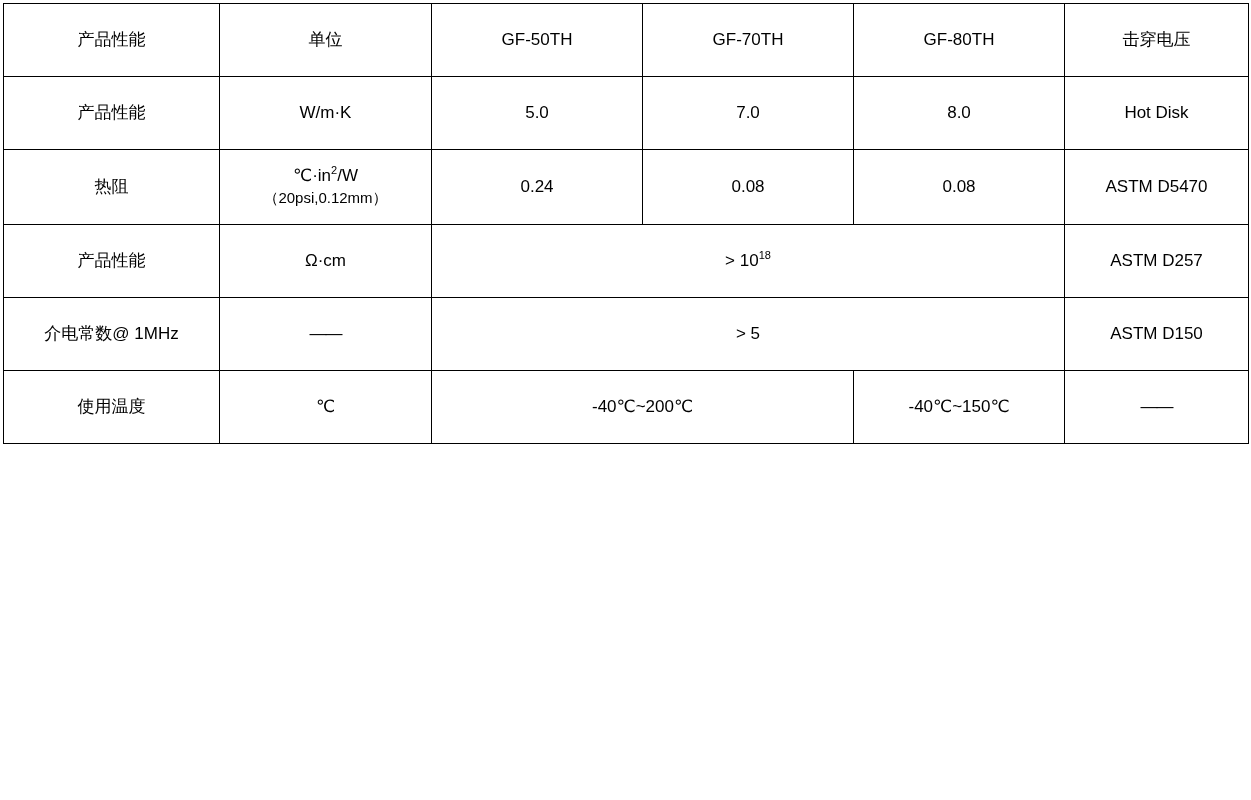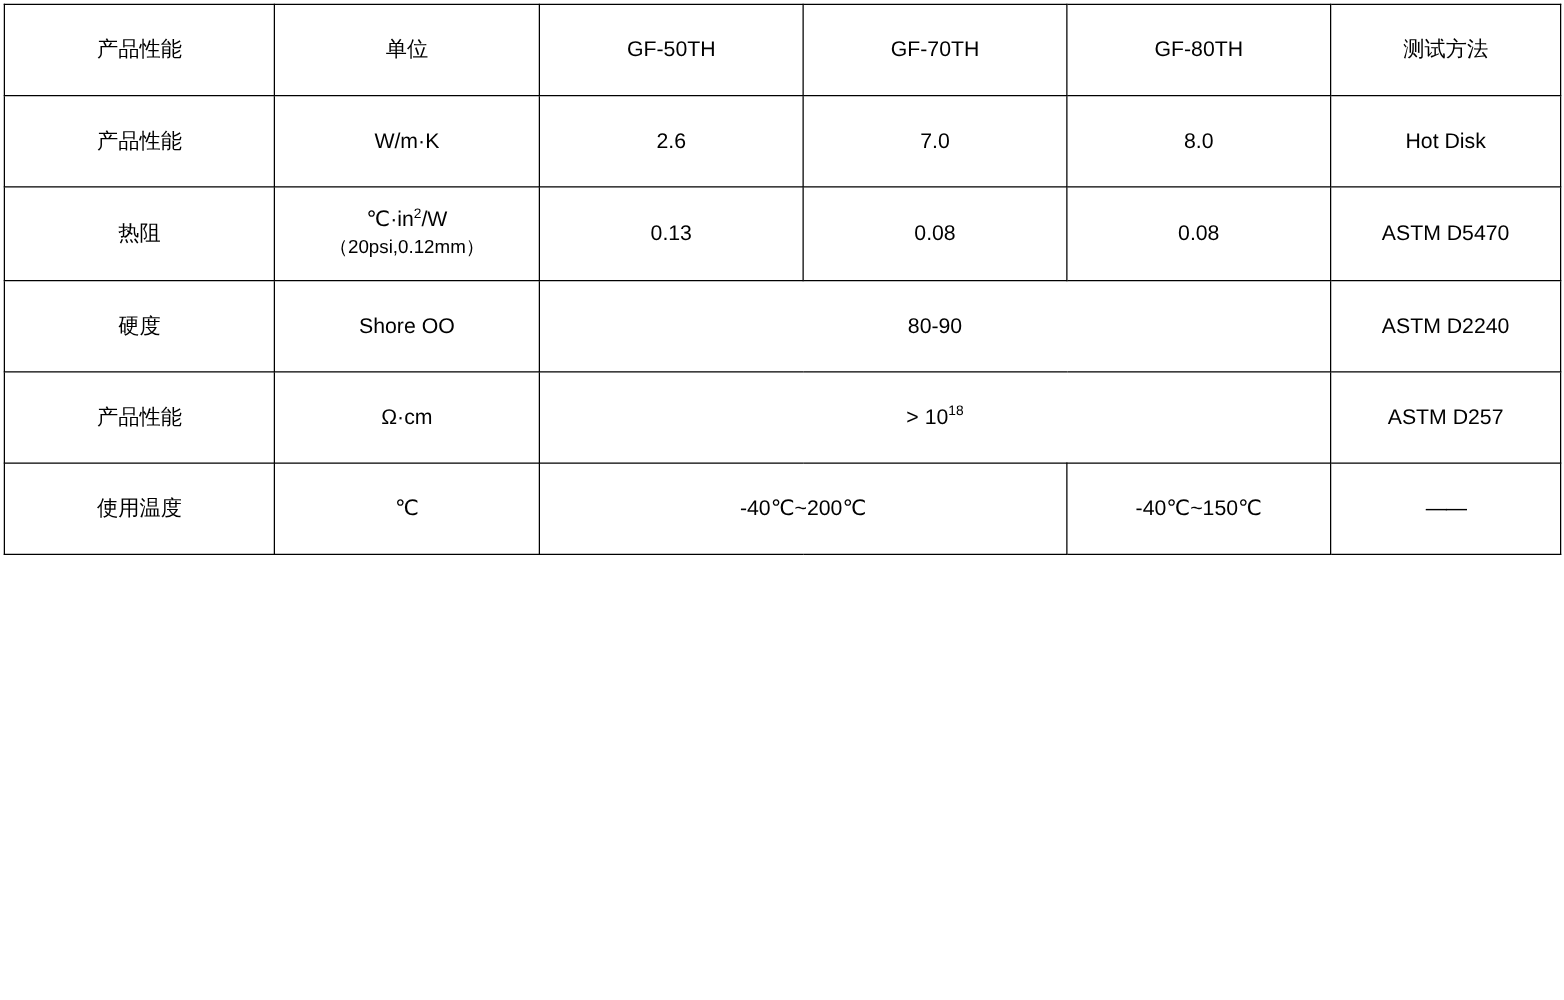--- a/index.html
+++ b/index.html
@@ -65,63 +65,63 @@
         <col class="c4">
         <col class="c5">
     </colgroup>
     <tbody>
       <tr class="r-head">
         <td class="cn">产品性能</td>
         <td class="cn">单位</td>
         <td>GF-50TH</td>
         <td>GF-70TH</td>
         <td>GF-80TH</td>
-        <td class="cn">测试方法</td>
+        <td class="cn">击穿电压</td>
       </tr>
 
 
 
       <tr class="r-norm">
         <td class="cn">产品性能</td>
         <td>W/m·K</td>
-        <td>2.6</td>
+        <td>5.0</td>
         <td>7.0</td>
         <td>8.0</td>
         <td>Hot Disk</td>
       </tr>
 
       <tr class="r-tall">
         <td class="cn">热阻</td>
         <td>
           <span>℃·in</span><sup>2</sup><span>/W</span>
           <span class="sub">（20psi,0.12mm）</span>
         </td>
-        <td>0.13</td>
+        <td>0.24</td>
         <td>0.08</td>
         <td>0.08</td>
         <td>ASTM D5470</td>
       </tr>
 
 
-      <tr class="r-norm">
-        <td class="cn">硬度</td>
-        <td>Shore OO</td>
-        <td colspan="3">80-90</td>
-        <td>ASTM D2240</td>
-      </tr>
 
       <tr class="r-norm">
         <td class="cn">产品性能</td>
         <td>Ω·cm</td>
         <td colspan="3">
           <span>&gt; 10</span><sup>18</sup>
         </td>
         <td>ASTM D257</td>
       </tr>
 
+      <tr class="r-norm">
+        <td class="cn">介电常数@ 1MHz</td>
+        <td class="dash">——</td>
+        <td colspan="3">&gt; 5</td>
+        <td>ASTM D150</td>
+      </tr>
 
 
       <tr class="r-norm">
         <td class="cn">使用温度</td>
         <td>℃</td>
         <td colspan="2">-40℃~200℃</td>
         <td>-40℃~150℃</td>
         <td class="dash">——</td>
       </tr>
 

